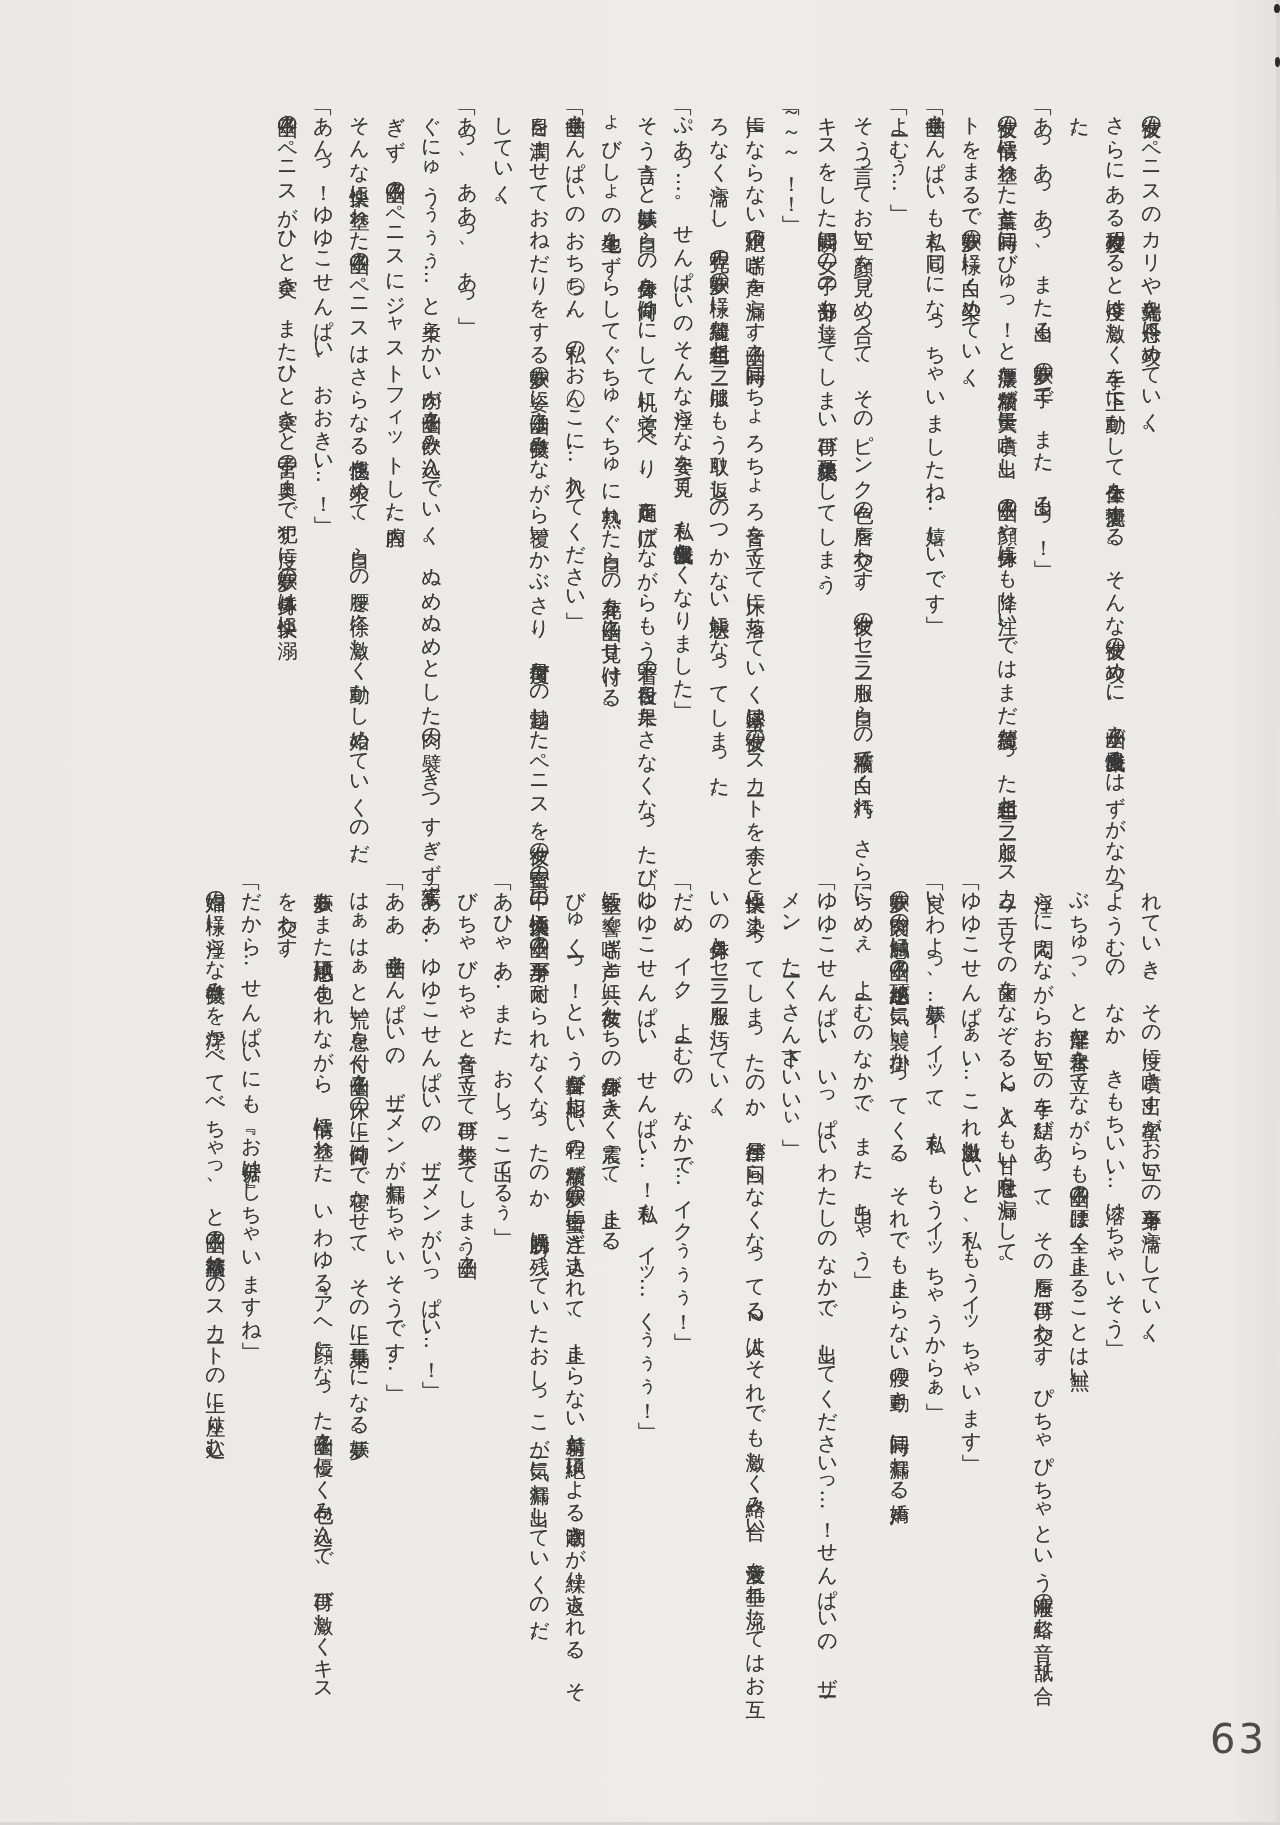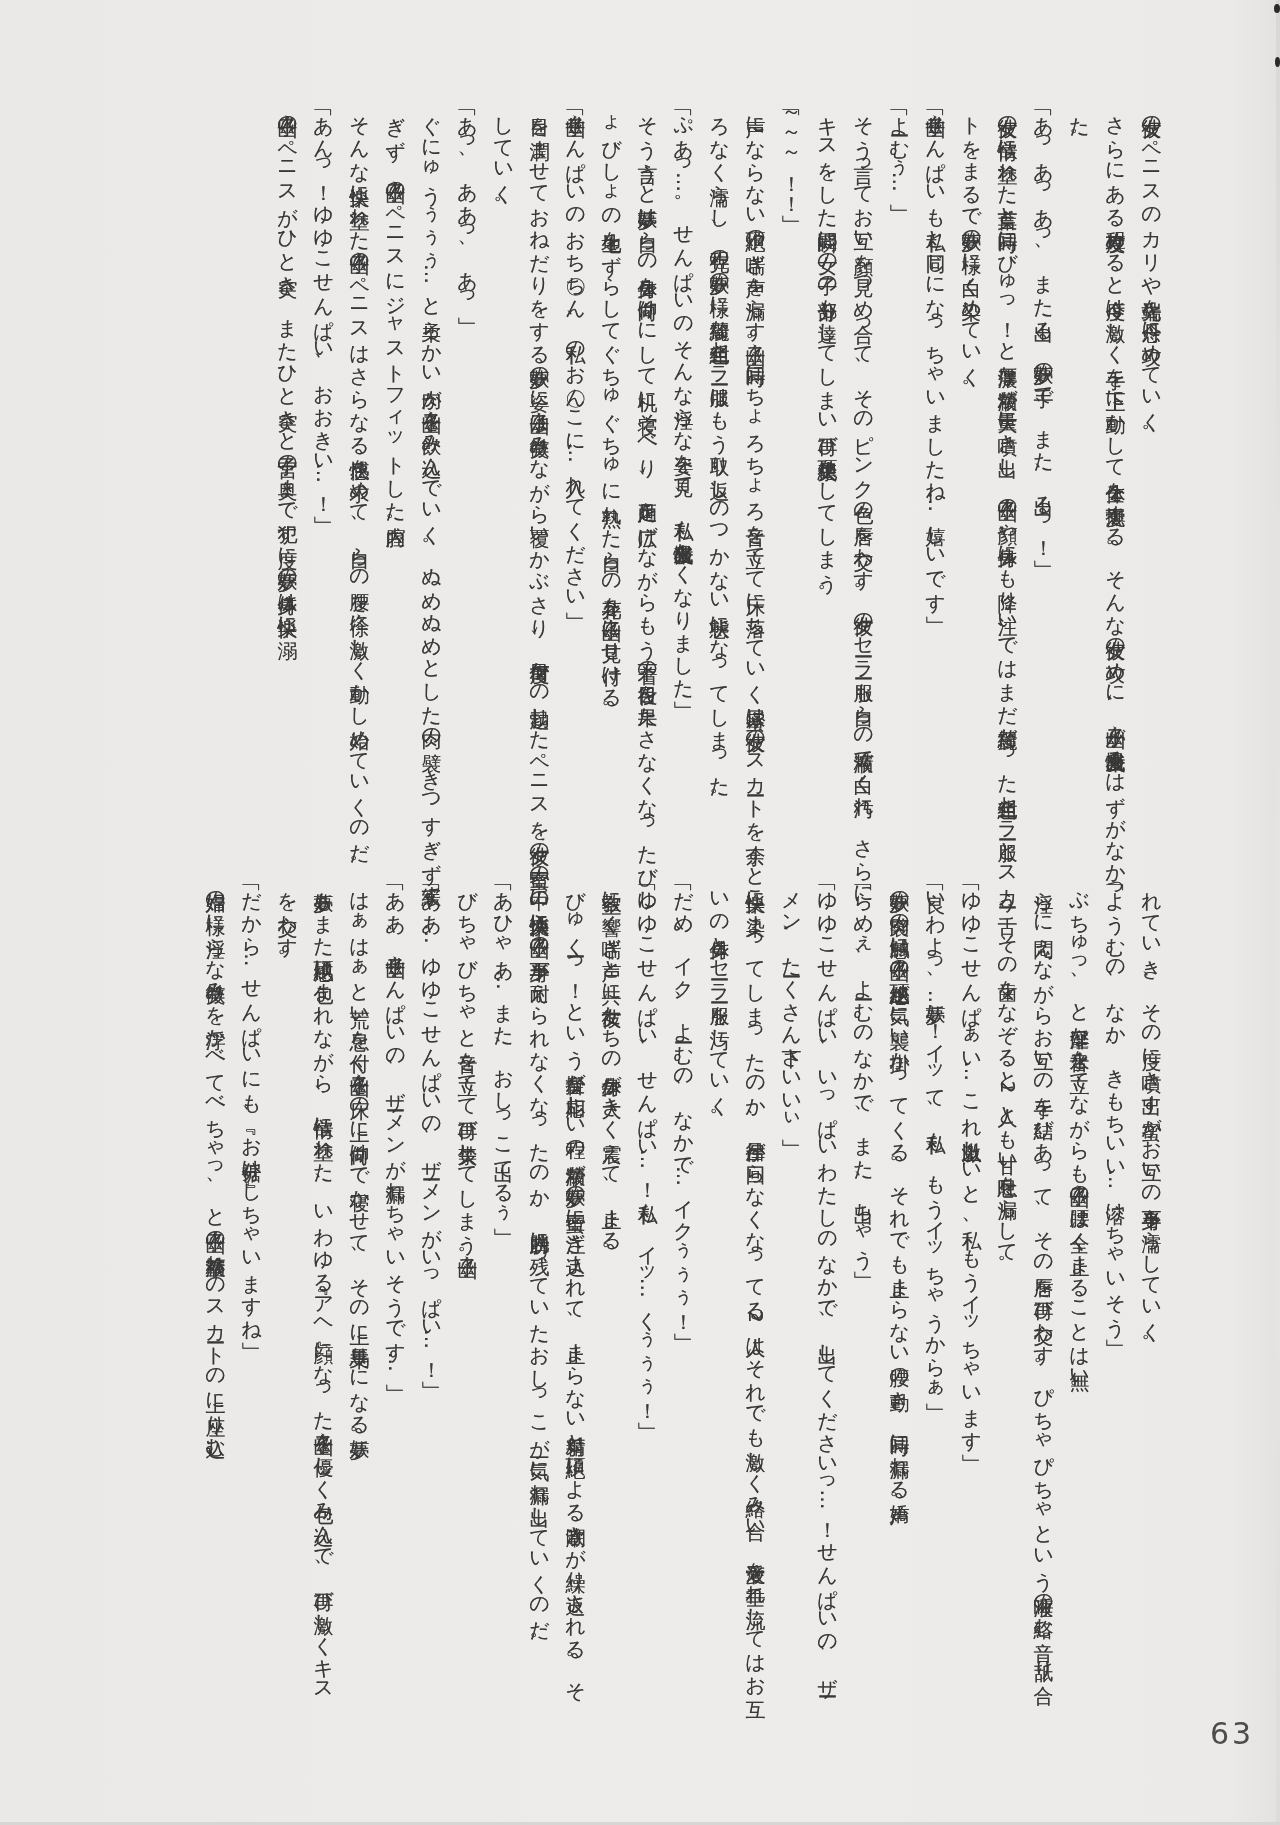--- a/index.html
+++ b/index.html
@@ -38,21 +38,21 @@
   .block-bottom{
     top:878px;
     left:85px;
     width:1085px;
     height:814px;
   }
   .page-number{
     position:absolute;
     top:1716px;
     left:1210px;
-    font-size:30px;
+    font-size:40px;
     letter-spacing:3px;
     color:#4c4c4c;
     font-family:"DejaVu Sans",sans-serif;
   }
   
   .edge-strip{
     position:absolute;
     right:0;top:0;
     width:4px;height:1825px;
     background:linear-gradient(180deg,#d8d7d5 0%,#e4e3e1 30%,#e6e5e3 70%,#dddcda 100%);

